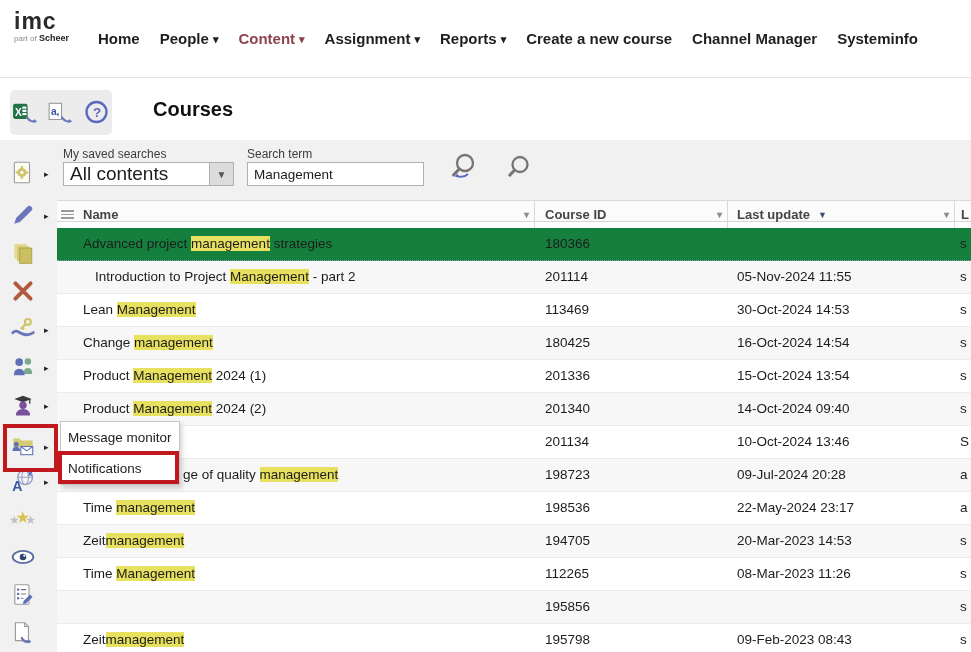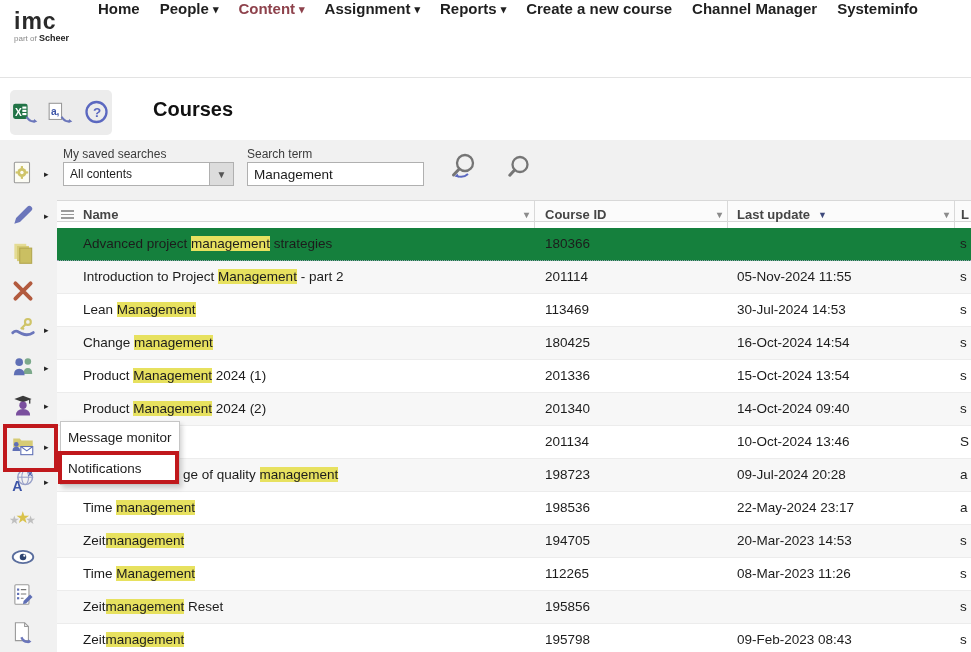--- a/index.html
+++ b/index.html
@@ -5,36 +5,36 @@
   html,body{margin:0;padding:0;}
   body{font-family:"Liberation Sans",sans-serif;background:#fff;}
   .page{position:relative;width:971px;height:652px;overflow:hidden;background:#fff;}
 
   
   .topnav{position:absolute;left:0;top:0;width:971px;height:77px;background:#fff;border-bottom:1px solid #e3e3e3;}
   .logo{position:absolute;left:14px;top:10px;line-height:1;}
   .logo-main{font-size:23px;font-weight:700;color:#2a2a2a;letter-spacing:1px;}
   .logo-sub{font-size:8px;color:#8a8a8a;margin-top:1px;}
   .logo-sub b{color:#222;font-size:9px;}
-  .nav-items{position:absolute;left:98px;top:0;height:77px;display:flex;align-items:flex-start;gap:20px;}
+  .nav-items{position:absolute;left:98px;top:0;height:77px;display:flex;align-items:center;gap:20px;}
   .nav-item{font-size:15px;font-weight:700;color:#1f1f1f;white-space:nowrap;cursor:pointer;}
   .nav-item .caret{font-size:11px;margin-left:4px;position:relative;top:-1px;}
   .nav-item.active{color:#8e424c;}
 
   
   .toolbar-row{position:absolute;left:0;top:78px;width:971px;height:62px;background:#fff;}
   .pill{position:absolute;left:10px;top:12px;width:102px;height:45px;background:#ececec;border-radius:5px;display:flex;align-items:center;justify-content:center;gap:7px;}
   .tb-icon{width:28px;height:26px;display:inline-flex;align-items:center;justify-content:center;cursor:pointer;}
   .page-title{position:absolute;left:153px;top:0;height:62px;display:flex;align-items:center;font-size:20px;font-weight:700;color:#111;}
 
   
   .search-band{position:absolute;left:57px;top:140px;width:914px;height:60px;background:#f1f1f1;}
   .fld-label{position:absolute;font-size:12px;color:#3c3c3c;}
   .combo{position:absolute;left:6px;top:22px;display:flex;}
-  .combo-value{width:139px;height:22px;background:#fff;border:1px solid #b0b0b0;font-size:12px;color:#1c1c1c;line-height:22px;padding-left:6px;}
+  .combo-value{width:139px;height:22px;background:#fff;border:1px solid #b0b0b0;font-size:19px;color:#1c1c1c;line-height:22px;padding-left:6px;}
   .combo-btn{width:24px;height:24px;background:#dcdcdc;border:1px solid #b0b0b0;border-left:none;display:flex;align-items:center;justify-content:center;font-size:10px;color:#555;cursor:pointer;box-sizing:border-box;}
   .term-input{position:absolute;left:190px;top:22px;width:169px;height:20px;border:1px solid #b0b0b0;font-size:13.5px;color:#1c1c1c;padding:1px 0 1px 6px;font-family:"Liberation Sans",sans-serif;background:#fff;}
   .s-icon{position:absolute;cursor:pointer;}
 
   
   .sidebar{position:absolute;left:0;top:140px;width:57px;height:512px;background:#f1f1f1;}
   .side-item{position:absolute;left:8px;width:42px;height:30px;cursor:pointer;}
   .side-item svg{position:absolute;left:2px;top:0;}
   .side-arrow{position:absolute;left:36px;top:9px;font-size:9px;color:#222;}
 
@@ -252,29 +252,29 @@
         <span>L</span>
       </div>
     </div>
     <div class="rows" id="rows">
         <div class="trow selected">
           <div class="cell" style="left: 26px;"><span>Advanced project </span><span class="hl">management</span><span> strategies</span></div>
           <div class="cell" style="left: 488px;">180366</div>
           <div class="cell" style="left: 903px;">s</div>
         </div>
         <div class="trow even">
-          <div class="cell" style="left: 26px;"><span>Introduction to Project </span><span class="hl">Management</span><span> - part 2</span></div>
+          <div class="cell" style="left: 38px;"><span>Introduction to Project </span><span class="hl">Management</span><span> - part 2</span></div>
           <div class="cell" style="left: 488px;">201114</div>
           <div class="cell" style="left: 680px;">05-Nov-2024 11:55</div>
           <div class="cell" style="left: 903px;">s</div>
         </div>
         <div class="trow">
           <div class="cell" style="left: 26px;"><span>Lean </span><span class="hl">Management</span><span></span></div>
           <div class="cell" style="left: 488px;">113469</div>
-          <div class="cell" style="left: 680px;">30-Jul-2024 14:53</div>
+          <div class="cell" style="left: 680px;">30-Oct-2024 14:53</div>
           <div class="cell" style="left: 903px;">s</div>
         </div>
         <div class="trow even">
           <div class="cell" style="left: 26px;"><span>Change </span><span class="hl">management</span><span></span></div>
           <div class="cell" style="left: 488px;">180425</div>
           <div class="cell" style="left: 680px;">16-Oct-2024 14:54</div>
           <div class="cell" style="left: 903px;">s</div>
         </div>
         <div class="trow">
           <div class="cell" style="left: 26px;"><span>Product </span><span class="hl">Management</span><span> 2024 (1)</span></div>
@@ -311,21 +311,20 @@
           <div class="cell" style="left: 680px;">20-Mar-2023 14:53</div>
           <div class="cell" style="left: 903px;">s</div>
         </div>
         <div class="trow">
           <div class="cell" style="left: 26px;"><span>Time </span><span class="hl">Management</span><span></span></div>
           <div class="cell" style="left: 488px;">112265</div>
           <div class="cell" style="left: 680px;">08-Mar-2023 11:26</div>
           <div class="cell" style="left: 903px;">s</div>
         </div>
         <div class="trow even">
-          <div class="cell" style="left: 26px;"><span>Zeit</span><span class="hl">management</span><span> Reset</span></div>
           <div class="cell" style="left: 488px;">195856</div>
           <div class="cell" style="left: 903px;">s</div>
         </div>
         <div class="trow">
           <div class="cell" style="left: 26px;"><span>Zeit</span><span class="hl">management</span><span></span></div>
           <div class="cell" style="left: 488px;">195798</div>
           <div class="cell" style="left: 680px;">09-Feb-2023 08:43</div>
           <div class="cell" style="left: 903px;">s</div>
         </div>
       </div>

